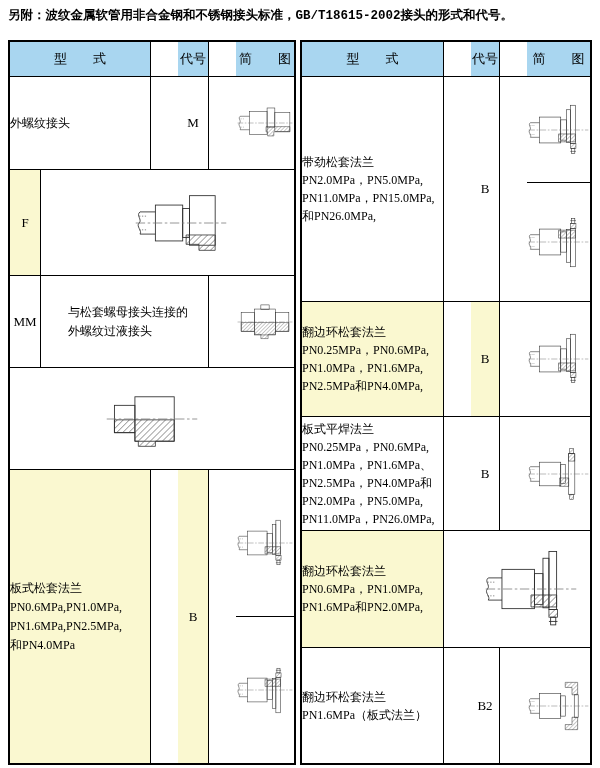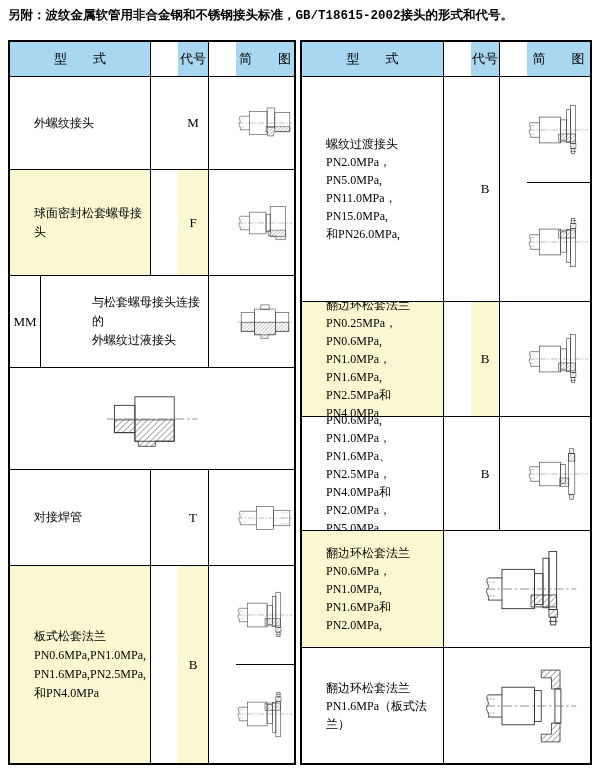--- a/index.html
+++ b/index.html
@@ -8,21 +8,21 @@
   .title{font-family:Liberation Mono, monospace;font-weight:bold;
          font-size:12.5px;line-height:15px;padding:9px 0 0 8px;height:15px;}
   .tables{display:flex;margin:16px 0 0 8px;gap:4px;}
   .tbl{border:2px solid var(--border,#000);height:725px;box-sizing:border-box;
        display:flex;flex-direction:column;background:#fff;}
   .tbl.left{width:288px;}
   .tbl.right{width:292px;}
   .row{display:flex;border-top:1px solid var(--border,#000);flex:0 0 auto;min-height:0;gap:27px;}
   .row:first-child{border-top:none;}
   .cell{box-sizing:border-box;}
-  .type{border-right:1px solid var(--border,#000);padding:2px 3px 2px 24px;
+  .type{border-right:1px solid var(--border,#000);padding:2px 3px 2px 0;
         display:flex;flex-direction:column;justify-content:center;
         font-size:12px;line-height:19px;white-space:pre-line;overflow:hidden;}
   .tbl.left  .type{width:141px;}
   .tbl.right .type{width:142px;}
   .tbl.right .type{line-height:18px;}
   .code{border-right:1px solid var(--border,#000);display:flex;align-items:center;
         justify-content:center;font-size:13px;}
   .tbl.left  .code{width:31px;}
   .tbl.right .code{width:29px;}
   .diag{flex:1;display:flex;align-items:center;justify-content:center;background:#fff;min-width:0;}
@@ -65,21 +65,20 @@
               <rect x="26" y="26" width="34" height="44" stroke="#2b2b2b" stroke-width="1" fill="none"></rect>
               <rect x="60" y="19" width="15" height="37" stroke="#2b2b2b" stroke-width="1" fill="none"></rect>
               <rect x="75" y="28" width="29" height="36" stroke="#2b2b2b" stroke-width="1" fill="none"></rect>
               <path d="M 58,55 H 104 V 65 H 73 V 73 H 61 V 65 H 58 Z" fill="url(#hp0)" stroke="#2b2b2b" stroke-width="0.9"></path>
               <path d="M 3,48 H 109" stroke="#777" stroke-width="0.9" stroke-dasharray="11,3,3,3" fill="none"></path>
             </svg>
         </div>
       </div>
 
       <div class="row hl" style="height:105px">
-        <div class="cell type">球面密封松套螺母接头</div>
         <div class="cell code">F</div>
         <div class="cell diag">
           <svg viewBox="0 0 112 96" preserveAspectRatio="xMidYMid meet">
               <defs>
                 <pattern id="hp1" patternUnits="userSpaceOnUse" width="5" height="5" patternTransform="rotate(45)">
                   <line x1="0" y1="0" x2="0" y2="5" stroke="#555" stroke-width="1.2"></line>
                 </pattern>
               </defs>
               <path d="M 8,35 H 26 M 8,61 H 26" stroke="#2b2b2b" stroke-width="1" fill="none"></path>
               <path d="M 8,35 c -5,4 3,9 -1,13 c -4,4 4,9 1,13" stroke="#2b2b2b" stroke-width="1" fill="none"></path>
@@ -123,41 +122,20 @@
                 </pattern>
               </defs>
               <rect x="12" y="32" width="24" height="32" stroke="#2b2b2b" stroke-width="1" fill="none"></rect>
               <rect x="36" y="22" width="46" height="52" stroke="#2b2b2b" stroke-width="1" fill="none"></rect>
               <path d="M 12,49 H 82 V 74 H 60 V 80 H 40 V 74 H 36 V 64 H 12 Z" fill="url(#hp3)" stroke="#2b2b2b" stroke-width="0.9"></path>
               <path d="M 3,48 H 109" stroke="#777" stroke-width="0.9" stroke-dasharray="11,3,3,3" fill="none"></path>
             </svg>
         </div>
       </div>
 
-      <div class="row" style="height:95px">
-        <div class="cell type">对接焊管</div>
-        <div class="cell code">T</div>
-        <div class="cell diag">
-          <svg viewBox="0 0 112 96" preserveAspectRatio="xMidYMid meet">
-              <defs>
-                <pattern id="hp4" patternUnits="userSpaceOnUse" width="5" height="5" patternTransform="rotate(45)">
-                  <line x1="0" y1="0" x2="0" y2="5" stroke="#555" stroke-width="1.2"></line>
-                </pattern>
-              </defs>
-              <path d="M 8,35 H 34 M 8,61 H 34" stroke="#2b2b2b" stroke-width="1" fill="none"></path>
-              <path d="M 8,35 c -5,4 3,9 -1,13 c -4,4 4,9 1,13" stroke="#2b2b2b" stroke-width="1" fill="none"></path>
-              <path d="M 7,40 h 9 M 7,56 h 9" stroke="#555" stroke-width="0.8" stroke-dasharray="1.5,1.8" fill="none"></path>
-              <path d="M 34,35 H 40 M 34,61 H 40" stroke="#2b2b2b" stroke-width="1" fill="none"></path>
-              <rect x="40" y="26" width="32" height="44" stroke="#2b2b2b" stroke-width="1" fill="none"></rect>
-              <rect x="72" y="33" width="32" height="30" stroke="#2b2b2b" stroke-width="1" fill="none"></rect>
-              <path d="M 88,37 h 14 M 88,48 h 14 M 88,59 h 14" stroke="#555" stroke-width="0.8" stroke-dasharray="1.5,1.8" fill="none"></path>
-              <path d="M 3,48 H 109" stroke="#777" stroke-width="0.9" stroke-dasharray="11,3,3,3" fill="none"></path>
-            </svg>
-        </div>
-      </div>
 
       <div class="row hl" style="flex:1 1 auto">
         <div class="cell type">板式松套法兰
 PN0.6MPa,PN1.0MPa,
 PN1.6MPa,PN2.5MPa,
 和PN4.0MPa</div>
         <div class="cell code">B</div>
         <div class="cell diag split">
           <div class="sub">
             <svg viewBox="0 0 112 96" preserveAspectRatio="xMidYMid meet">
@@ -206,21 +184,21 @@
     </div>
 
     <div class="tbl right">
       <div class="row head" style="height:34px">
         <div class="cell type">型　　式</div>
         <div class="cell code">代号</div>
         <div class="cell diag">简　　图</div>
       </div>
 
       <div class="row" style="height:224px">
-        <div class="cell type">螺纹过渡接头
+        <div class="cell type">带劲松套法兰
 PN2.0MPa，PN5.0MPa,
 PN11.0MPa，PN15.0MPa,
 和PN26.0MPa,</div>
         <div class="cell code">B</div>
         <div class="cell diag split">
           <div class="sub" style="flex:0 0 105px">
             <svg viewBox="0 0 112 96" preserveAspectRatio="xMidYMid meet">
                 <defs>
                   <pattern id="hp7" patternUnits="userSpaceOnUse" width="5" height="5" patternTransform="rotate(45)">
                     <line x1="0" y1="0" x2="0" y2="5" stroke="#555" stroke-width="1.2"></line>
@@ -346,20 +324,21 @@
               <rect x="79" y="81" width="6" height="9" stroke="#2b2b2b" stroke-width="1" fill="none"></rect>
               <path d="M 77,86 H 87" stroke="#2b2b2b" stroke-width="1" fill="none"></path>
               <path d="M 3,48 H 109" stroke="#777" stroke-width="0.9" stroke-dasharray="11,3,3,3" fill="none"></path>
             </svg>
         </div>
       </div>
 
       <div class="row" style="flex:1 1 auto">
         <div class="cell type">翻边环松套法兰
 PN1.6MPa（板式法兰）</div>
+        <div class="cell code">B2</div>
         <div class="cell diag">
           <svg viewBox="0 0 112 96" preserveAspectRatio="xMidYMid meet">
               <defs>
                 <pattern id="hp12" patternUnits="userSpaceOnUse" width="5" height="5" patternTransform="rotate(45)">
                   <line x1="0" y1="0" x2="0" y2="5" stroke="#555" stroke-width="1.2"></line>
                 </pattern>
               </defs>
               <path d="M 6,35 H 22 M 6,61 H 22" stroke="#2b2b2b" stroke-width="1" fill="none"></path>
               <path d="M 6,35 c -5,4 3,9 -1,13 c -4,4 4,9 1,13" stroke="#2b2b2b" stroke-width="1" fill="none"></path>
               <path d="M 5,40 h 9 M 5,56 h 9" stroke="#555" stroke-width="0.8" stroke-dasharray="1.5,1.8" fill="none"></path>

